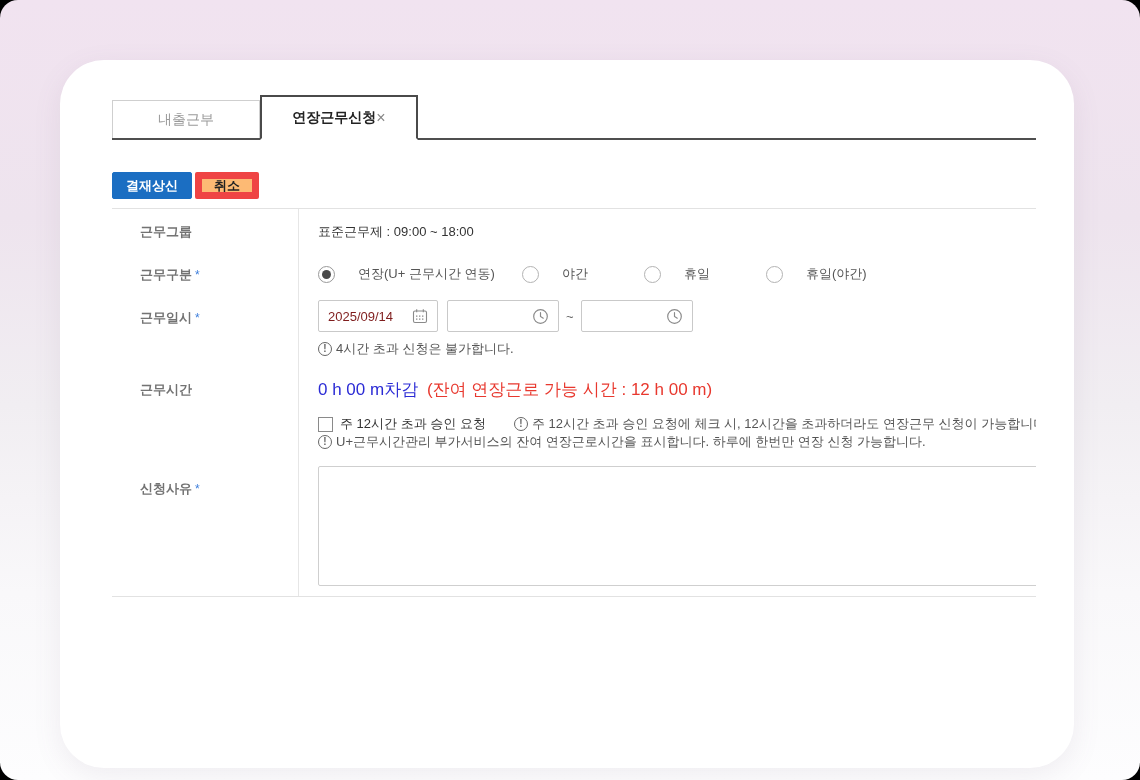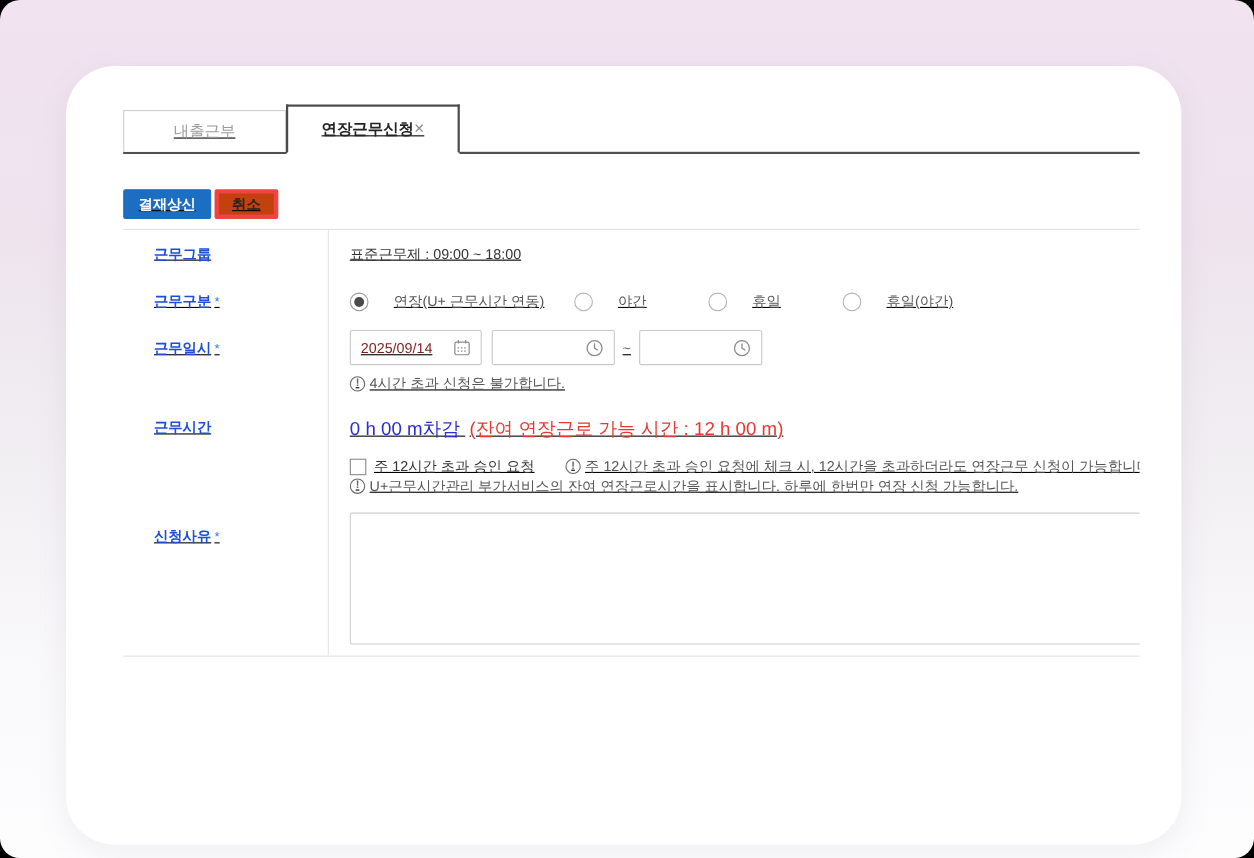--- a/index.html
+++ b/index.html
@@ -15,21 +15,21 @@
     background: linear-gradient(180deg, #f1e3f0 0%, #eee4ee 28%, #f1eef2 52%, #f9f8fa 76%, #fdfdfe 100%);
   }
   .card {
     position: absolute; left: 60px; top: 60px;
     width: 1014px; height: 708px;
     background: #ffffff;
     border-radius: 44px;
     box-shadow: 0 8px 28px rgba(120, 100, 130, 0.10);
   }
   .inner {
-    position: absolute; left: 52px; top: 35px; width: 924px; text-decoration: underline;
+    position: absolute; left: 52px; top: 35px; width: 924px;
   }
   
   .tabstrip {
     display: flex; align-items: flex-end;
     height: 45px;
     border-bottom: 2px solid #4f4f4f;
   }
   .tab {
     display: flex; align-items: center; justify-content: center;
     background: #fff; cursor: pointer; white-space: nowrap;
@@ -49,32 +49,32 @@
   .tab-close { color: #888; font-size: 16px; font-weight: normal; line-height: 1; }
   
   .toolbar { margin-top: 32px; display: flex; gap: 3px; height: 27px; }
   .btn {
     height: 27px; font-size: 13px; font-weight: bold;
     border-radius: 2px; cursor: pointer;
     font-family: inherit;
     display: inline-flex; align-items: center;
   }
   .btn.primary { background: #1b6ec2; border: 1px solid #1b6ec2; color: #fff; padding: 0 13px; }
-  .btn.secondary { background: #c2410c; border: 4px solid #ef4444; color: #222; padding: 0 12px; }
+  .btn.secondary { background: #fdba74; border: 7px solid #ef4444; color: #222; padding: 0 12px; }
   
   .form {
     margin-top: 9px; width: 924px; height: 389px;
     border-top: 1px solid #e2e2e2; border-bottom: 1px solid #e2e2e2;
     position: relative; overflow: hidden;
   }
   .vline { position: absolute; left: 186px; top: 0; bottom: 0; width: 1px; background: #e6e6e6; }
   .row { display: flex; }
   .label-cell { width: 186px; flex: none; padding-left: 28px; }
   .content-cell { flex: 1; padding-left: 20px; min-width: 0; }
-  .flabel { font-size: 13px; font-weight: bold; color: #1d4ed8; white-space: nowrap; }
+  .flabel { font-size: 13px; font-weight: bold; color: #737373; white-space: nowrap; }
   .req { color: #3d7edb; font-size: 12px; margin-left: 3px; }
   .val { font-size: 13px; color: #333; white-space: nowrap; }
   .row1 { height: 44px; align-items: center; }
   .row2 { height: 42px; align-items: center; }
   .row3 { height: 71px; }
   .row4 { height: 94px; }
   .row5 { height: 138px; }
   .row3 .label-cell, .row4 .label-cell { padding-top: 13px; }
   .row4 .label-cell { padding-top: 14px; }
   .row5 .label-cell { padding-top: 19px; }

